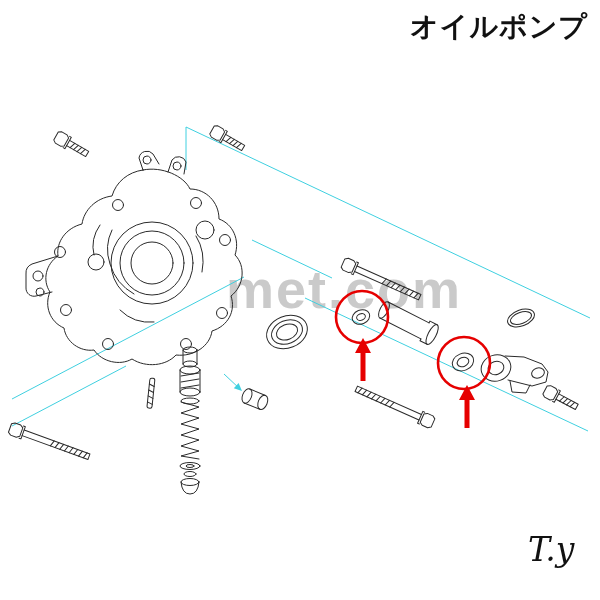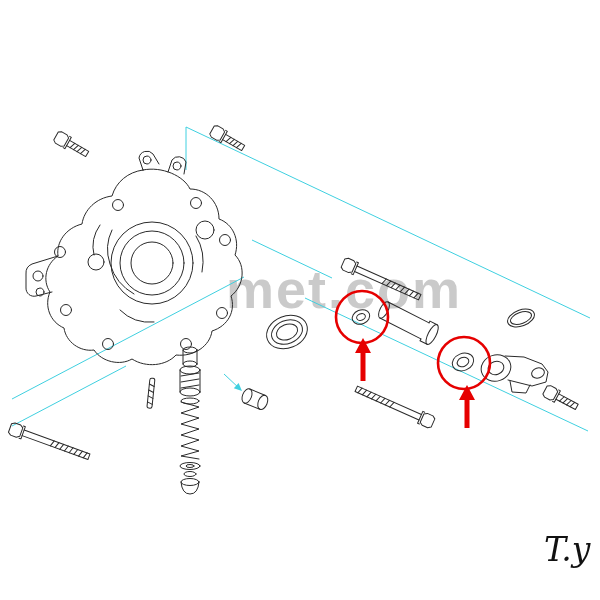--- a/index.html
+++ b/index.html
@@ -2,21 +2,21 @@
 <html><head>
 <meta charset="utf-8">
 <style>
   html,body{margin:0;padding:0;background:#ffffff;}
   .stage{position:relative;width:600px;height:600px;background:#ffffff;overflow:hidden;
          font-family:"Liberation Sans",sans-serif;}
   .title{position:absolute;top:8px;right:12px;font-size:28px;font-weight:bold;
          color:#111;letter-spacing:1px;white-space:nowrap;}
   .watermark{position:absolute;left:226px;top:258px;font-size:54px;font-weight:bold;
          color:#bdbdbd;opacity:.8;letter-spacing:2px;white-space:nowrap;z-index:0;}
-  .signature{position:absolute;left:544px;top:530px;font-size:33px;font-style:italic;
+  .signature{position:absolute;left:528px;top:530px;font-size:33px;font-style:italic;
          font-family:"DejaVu Serif",serif;color:#111;}
   svg.diagram{position:absolute;left:0;top:0;z-index:1;}
   .ln{fill:none;stroke:#2a2a2a;stroke-width:1;stroke-linejoin:round;stroke-linecap:round;}
   .cy{fill:none;stroke:#3fd0e0;stroke-width:1;}
   .cyf{fill:#3fd0e0;stroke:none;}
   .rd{fill:none;stroke:#e60000;stroke-width:2.6;}
   .rds{fill:none;stroke:#e60000;stroke-width:5;}
   .rdf{fill:#e60000;stroke:none;}
 </style>
 </head>
@@ -170,14 +170,15 @@
     <g>
       <circle class="rd" cx="362" cy="317" r="26"></circle>
       <circle class="rd" cx="464" cy="363" r="26"></circle>
       <path class="rds" d="M363,381 L363,352"></path>
       <polygon class="rdf" points="363,338 355,353 371,353"></polygon>
       <path class="rds" d="M467,428 L467,399"></path>
       <polygon class="rdf" points="467,385 459,400 475,400"></polygon>
     </g>
   </svg>
 
+  <div class="title">オイルポンプ</div>
   <div class="signature">T.y</div>
 </div>
 
 </body></html>

